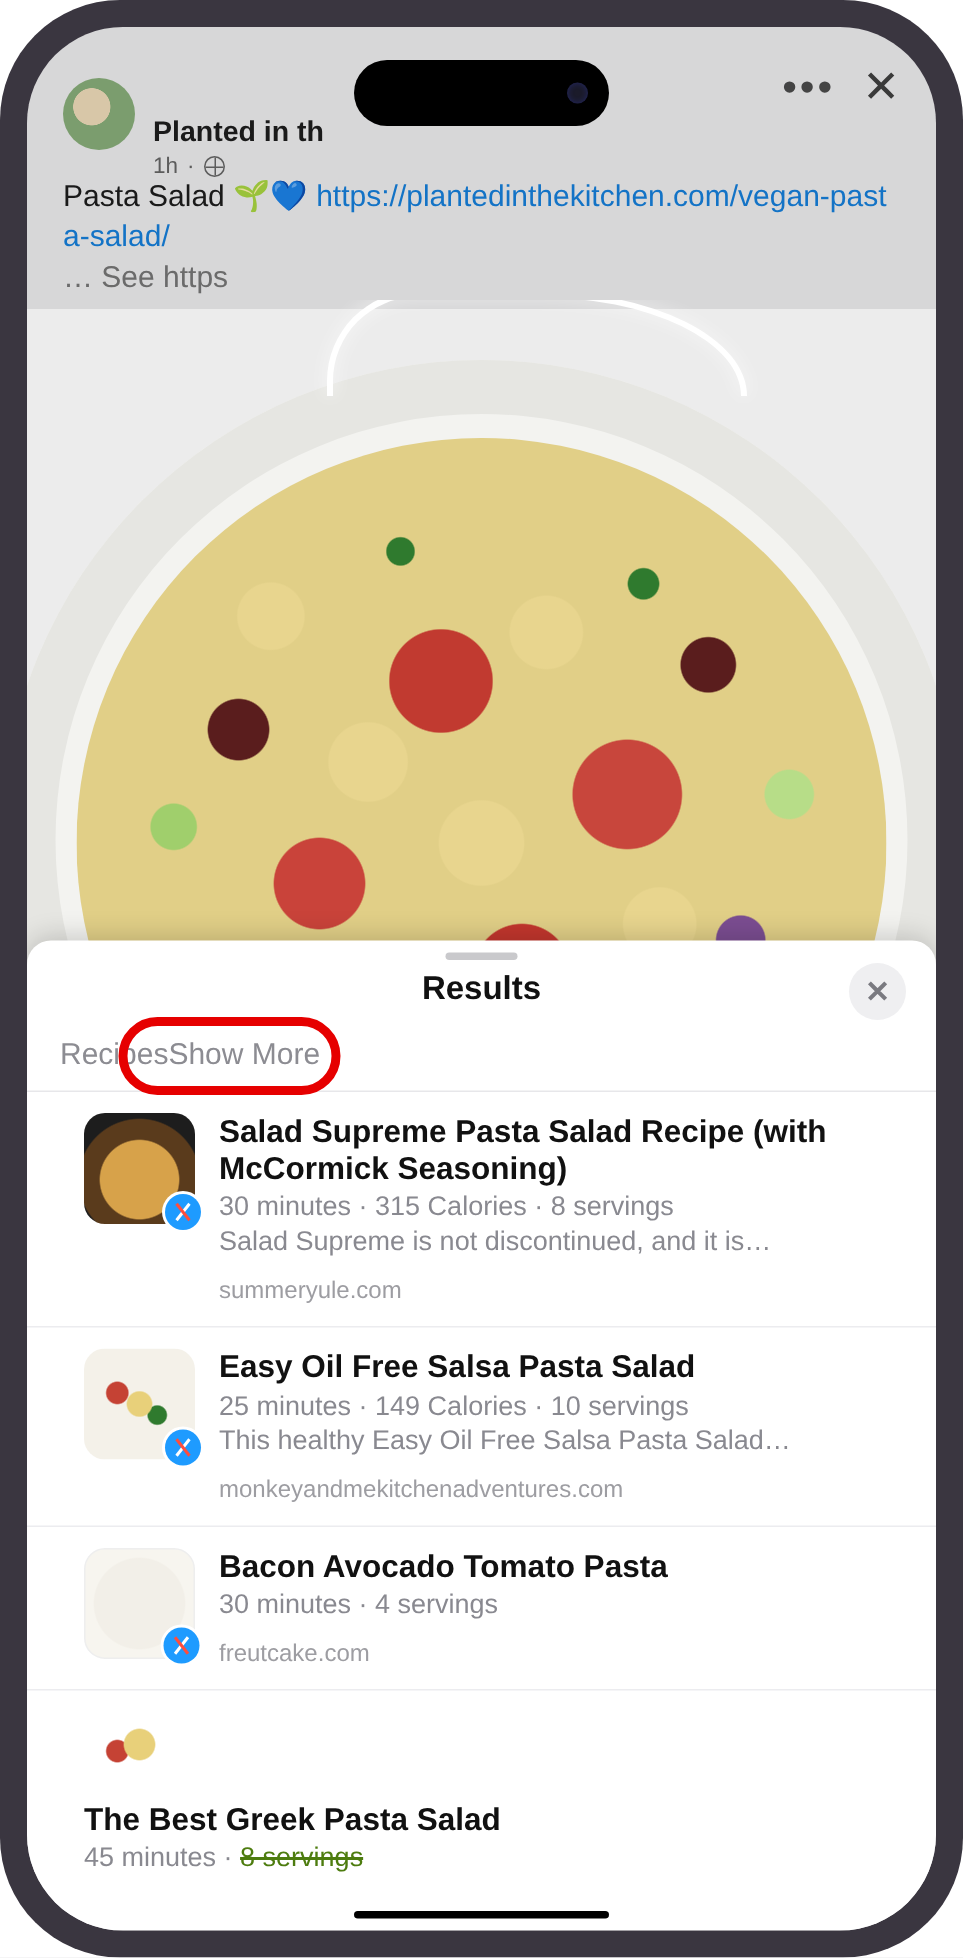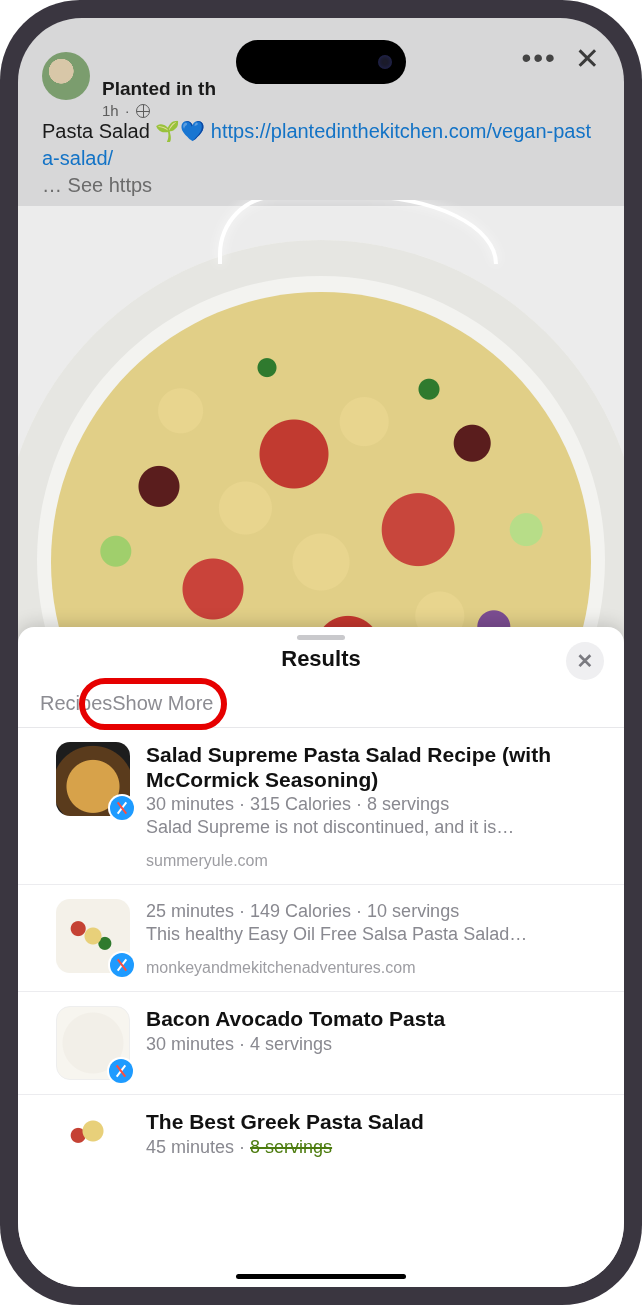--- a/index.html
+++ b/index.html
@@ -166,21 +166,21 @@
                       radial-gradient(circle at 60% 56%, #8db84e 0 6px,transparent 7px),
                       #f7f5ef; border:1px solid #eee;}
   .th4 { background: radial-gradient(circle at 50% 50%, #e8d07a 0 10px,transparent 11px),
                       radial-gradient(circle at 30% 60%, #c54234 0 7px,transparent 8px),
                       #fff; }
   .meta { flex:1; min-width:0; }
   .title { font-size:21px; font-weight:700; color:#111; line-height:1.2; }
   .sub  { font-size:18px; color:#898990; margin-top:2px; white-space:nowrap; overflow:hidden; text-overflow:ellipsis;}
   .desc { font-size:18px; color:#898990; margin-top:2px; white-space:nowrap; overflow:hidden; text-overflow:ellipsis;}
   .src  { font-size:16px; color:#9d9da2; margin-top:14px; }
-  .row.partial { border-bottom:none; padding-bottom:0; }
+  .row.partial { border-bottom:none; padding-bottom:0;flex-direction:column; }
   .row.partial .thumb { height:44px; border-radius:14px 14px 6px 6px; }
   .strike { text-decoration: line-through; text-decoration-thickness:2px; color:#4d7c0f;}
   .home-ind {
     position:absolute; bottom:8px; left:50%; transform:translateX(-50%);
     width:170px; height:5px; background:#000; border-radius:4px;
   }
 </style>
 </head>
 <body>
 
@@ -244,33 +244,35 @@
             <div class="desc">Salad Supreme is not discontinued, and it is…</div>
             <div class="src">summeryule.com</div>
           </div>
         </div>
 
         <div class="row">
           <div class="thumb th2">
             <div class="safari-badge"></div>
           </div>
           <div class="meta">
+            <div class="title">Easy Oil Free Salsa Pasta Salad</div>
             <div class="sub">25 minutes · 149 Calories · 10 servings</div>
             <div class="desc">This healthy Easy Oil Free Salsa Pasta Salad…</div>
             <div class="src">monkeyandmekitchenadventures.com</div>
           </div>
         </div>
 
         <div class="row">
           <div class="thumb th3">
             <div class="safari-badge"></div>
           </div>
           <div class="meta">
             <div class="title">Bacon Avocado Tomato Pasta</div>
             <div class="sub">30 minutes · 4 servings</div>
+            <div class="src">freutcake.com</div>
           </div>
         </div>
 
         <div class="row partial">
           <div class="thumb th4"></div>
           <div class="meta">
             <div class="title">The Best Greek Pasta Salad</div>
             <div class="sub">
               <span>45 minutes · </span><span class="strike">8 servings</span>
             </div>

